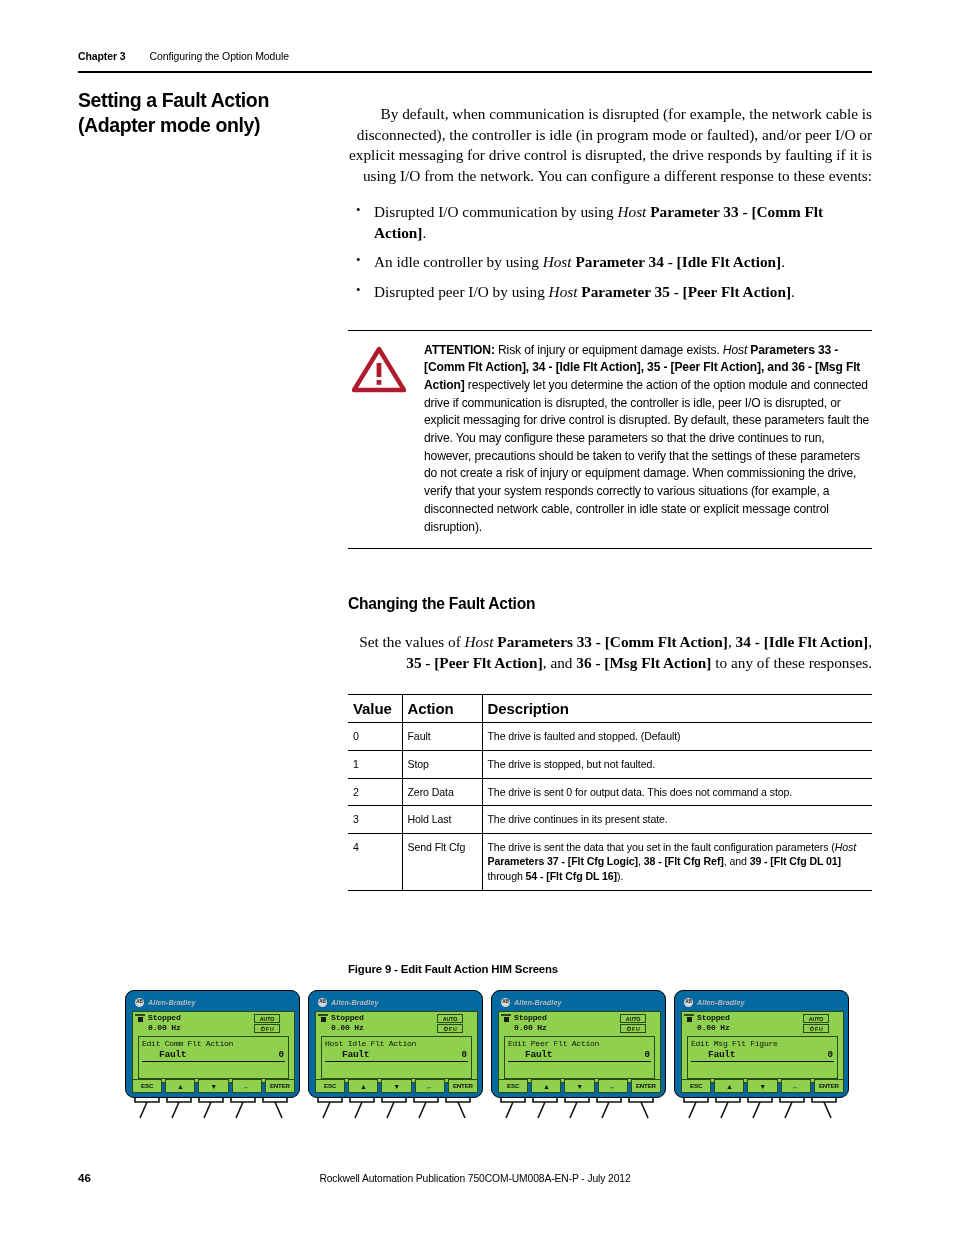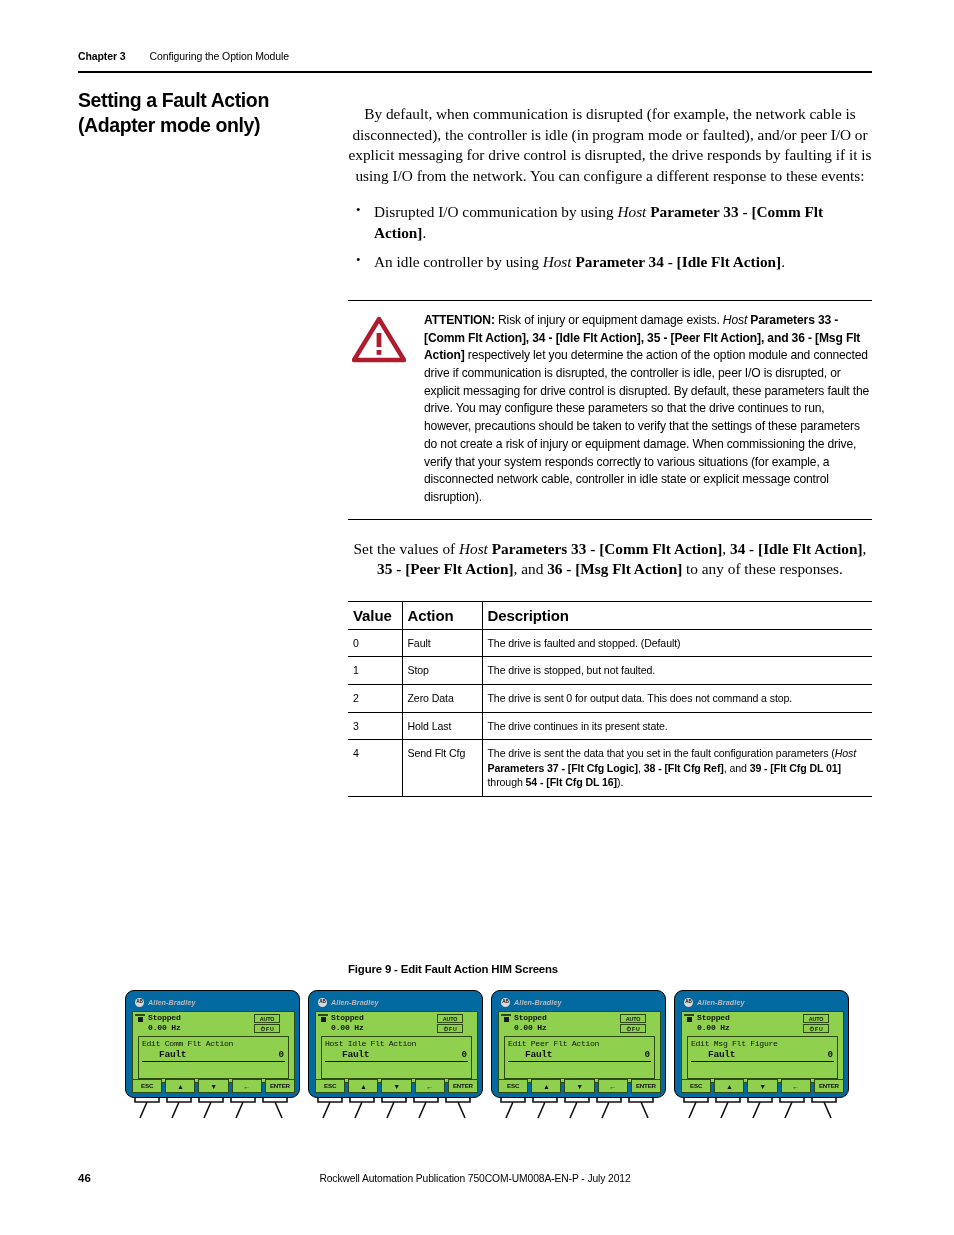--- a/index.html
+++ b/index.html
@@ -25,21 +25,21 @@
   
   .left-col { position:absolute; left:78px; top:88px; width:250px; }
   .right-col { position:absolute; left:348px; top:104px; width:524px; }
 
   h1.section-title {
     font-family:"Liberation Sans", sans-serif;
     font-size:19.5px; font-weight:bold; line-height:1.30;
     margin:0; letter-spacing:-0.4px;
   }
 
-  p.body { font-size:15.3px; line-height:1.345; margin:0 0 0 0; text-align:center; }
+  p.body { font-size:15.3px; line-height:1.345; margin:0 0 0 0; text-align:right; }
   .it { font-style:italic; }
   .bd { font-weight:bold; }
 
   ul.bullets { list-style:none; margin:16px 0 0 0; padding:0; }
   ul.bullets li {
     position:relative; padding-left:26px; margin-bottom:9px;
     font-size:15.3px; line-height:1.345;
   }
   ul.bullets li:before {
     content:"\2022"; position:absolute; left:8px; top:-1px; font-size:13px;
@@ -194,33 +194,35 @@
   </h1>
 </div>
 
 <div class="right-col">
 
   <p class="body">By default, when communication is disrupted (for example, the network cable is disconnected), the controller is idle (in program mode or faulted), and/or peer I/O or explicit messaging for drive control is disrupted, the drive responds by faulting if it is using I/O from the network. You can configure a different response to these events:</p>
 
   <ul class="bullets">
     <li><span>Disrupted I/O communication by using </span><span class="it">Host</span><span class="bd"> Parameter 33 - [Comm Flt Action]</span><span>.</span></li>
     <li><span>An idle controller by using </span><span class="it">Host</span><span class="bd"> Parameter 34 - [Idle Flt Action]</span><span>.</span></li>
+    <li><span>Disrupted peer I/O by using </span><span class="it">Host</span><span class="bd"> Parameter 35 - [Peer Flt Action]</span><span>.</span></li>
   </ul>
 
   <div class="attention">
     <div class="attn-icon">
       <svg width="54" height="47" viewBox="0 0 54 47" aria-hidden="true">
         <polygon points="27,3 52,44 2,44" fill="none" stroke="#b01c2e" stroke-width="4.4" stroke-linejoin="round"></polygon>
         <rect x="24.6" y="17" width="4.8" height="14" fill="#b01c2e"></rect>
         <rect x="24.6" y="34" width="4.8" height="4.8" fill="#b01c2e"></rect>
       </svg>
     </div>
     <div class="attn-text"><span class="bd">ATTENTION:</span><span> Risk of injury or equipment damage exists. </span><span class="it">Host</span><span class="bd"> Parameters 33 - [Comm Flt Action], 34 - [Idle Flt Action], 35 - [Peer Flt Action], and 36 - [Msg Flt Action]</span><span> respectively let you determine the action of the option module and connected drive if communication is disrupted, the controller is idle, peer I/O is disrupted, or explicit messaging for drive control is disrupted. By default, these parameters fault the drive. You may configure these parameters so that the drive continues to run, however, precautions should be taken to verify that the settings of these parameters do not create a risk of injury or equipment damage. When commissioning the drive, verify that your system responds correctly to various situations (for example, a disconnected network cable, controller in idle state or explicit message control disruption).</span></div>
   </div>
 
+  <h2 class="sub-title">Changing the Fault Action</h2>
   <p class="body sub-body"><span>Set the values of </span><span class="it">Host</span><span class="bd"> Parameters 33 - [Comm Flt Action]</span><span>, </span><span class="bd">34 - [Idle Flt Action]</span><span>, </span><span class="bd">35 - [Peer Flt Action]</span><span>, and </span><span class="bd">36 - [Msg Flt Action]</span><span> to any of these responses.</span></p>
 
   <table class="spec">
     <thead>
       <tr>
         <th class="c-value">Value</th>
         <th class="c-action">Action</th>
         <th class="c-desc">Description</th>
       </tr>
     </thead>

